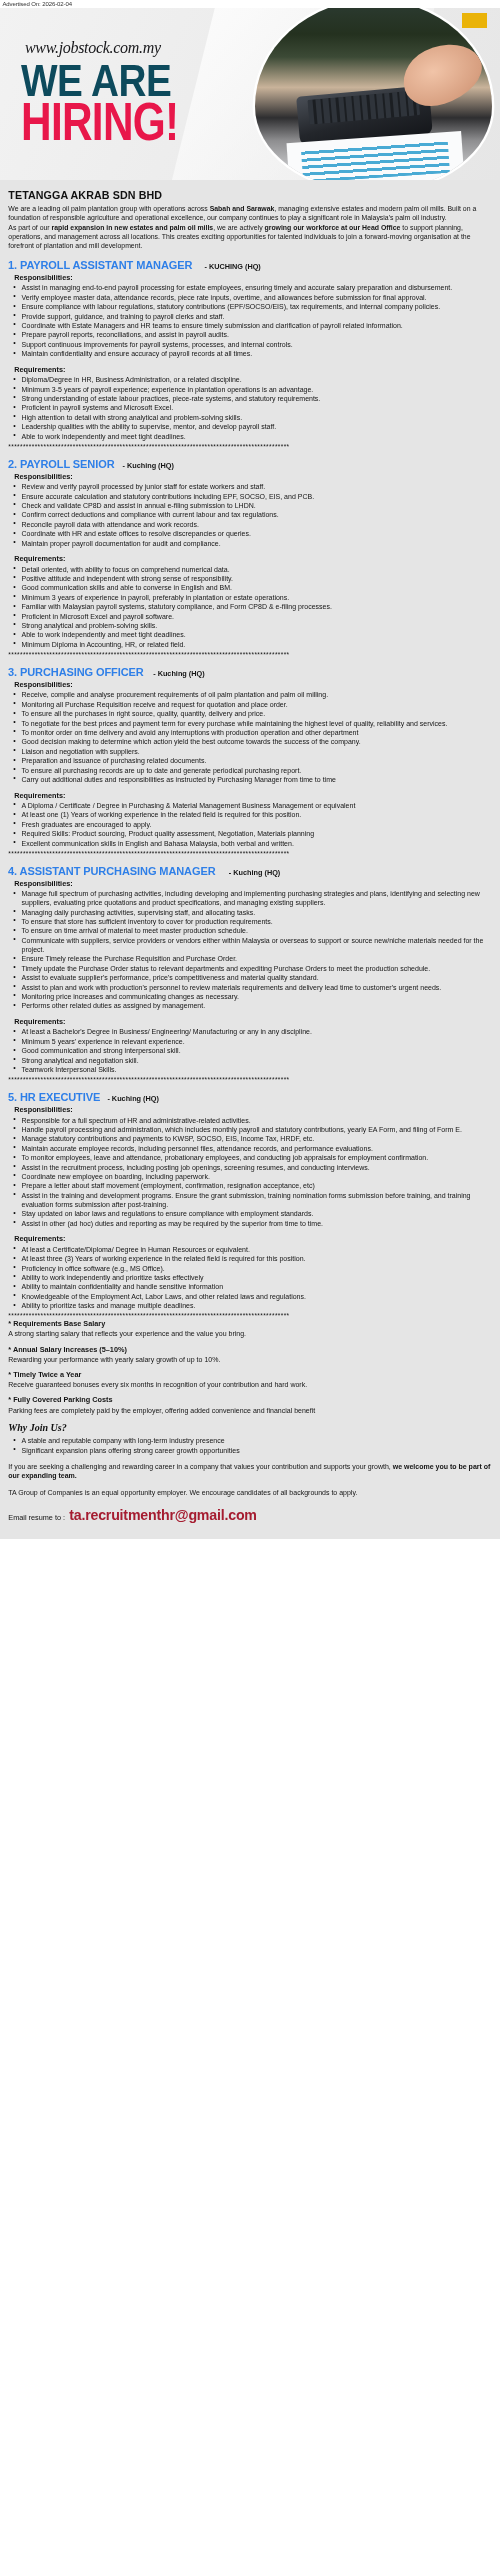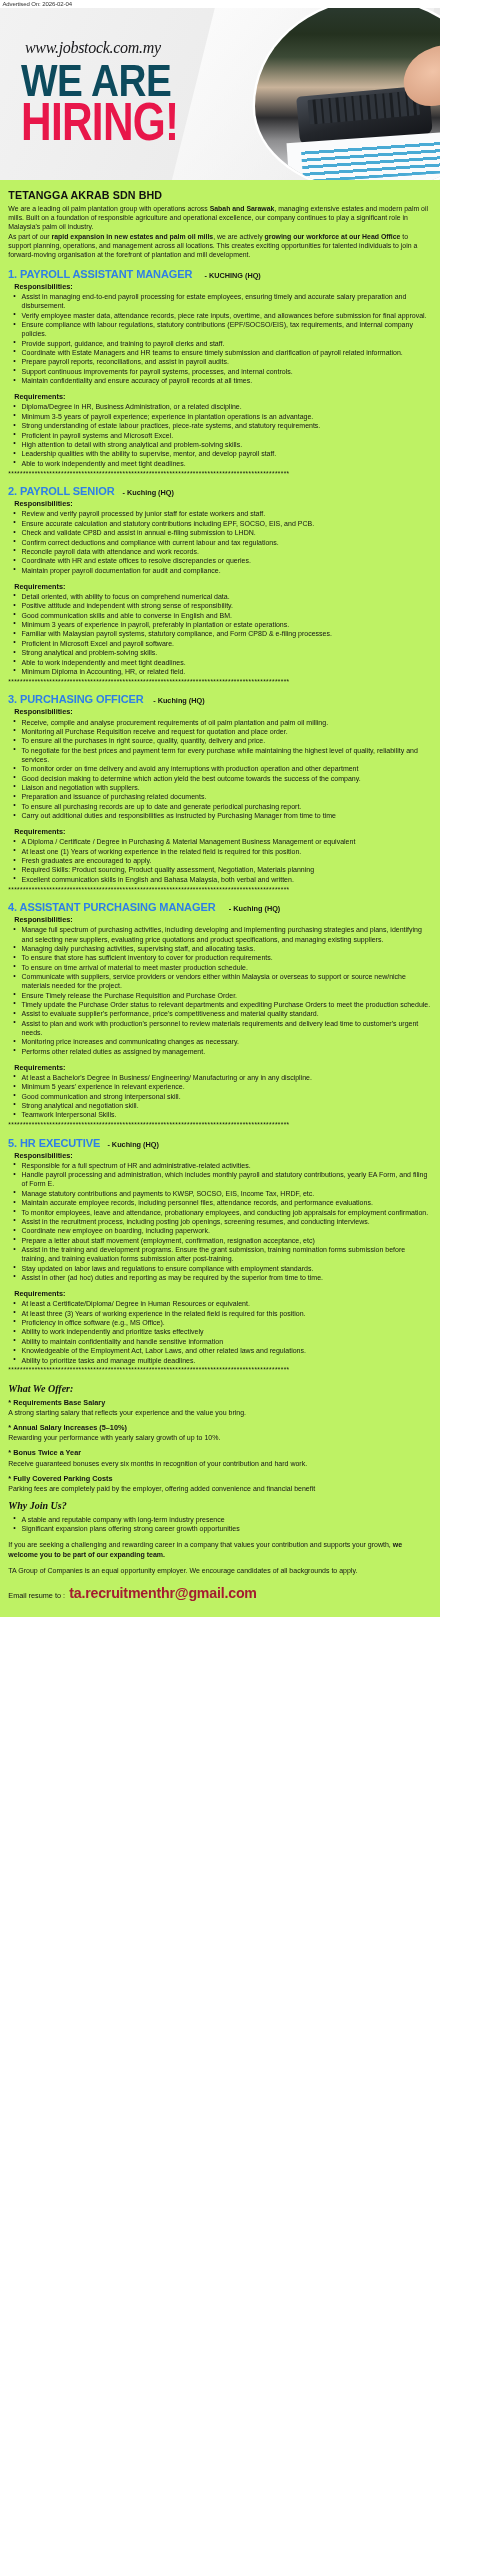--- a/index.html
+++ b/index.html
@@ -4,23 +4,23 @@
 <style>
   * { box-sizing: border-box; }
   html, body { margin: 0; padding: 0; }
   body {
     width: 504px;
     background: #ffffff;
     font-family: "Liberation Sans", sans-serif;
     color: #1a1a1a;
   }
   .page {
-    width: 440px;
+    width: 500px;
     position: relative;
-    background: #bef264;
+    background: #e5e5e5;
   }
 
   
   .advert-bar {
     font-size: 6px;
     color: #333;
     padding: 1.2px 2.4px 1.2px 2.4px;
     letter-spacing: -0.1px;
     font-family: "Liberation Sans", sans-serif;
     background: #fff;
@@ -427,27 +427,26 @@
             <li>Proficiency in office software (e.g., MS Office).</li>
             <li>Ability to work independently and prioritize tasks effectively</li>
             <li>Ability to maintain confidentiality and handle sensitive information</li>
             <li>Knowledgeable of the Employment Act, Labor Laws, and other related laws and regulations.</li>
             <li>Ability to prioritize tasks and manage multiple deadlines.</li>
           </ul>
           <div class="divider">************************************************************************************************</div>
         </div>
       </div>
 
-    <div class="offer-title">What We Offer:</div>
     <div id="offers-container">
         <div class="offer-item-title">* Requirements Base Salary</div>
         <div class="offer-item-desc">A strong starting salary that reflects your experience and the value you bring.</div>
         <div class="offer-item-title">* Annual Salary Increases (5–10%)</div>
         <div class="offer-item-desc">Rewarding your performance with yearly salary growth of up to 10%.</div>
-        <div class="offer-item-title">* Bonus Twice a Year</div>
+        <div class="offer-item-title">* Timely Twice a Year</div>
         <div class="offer-item-desc">Receive guaranteed bonuses every six months in recognition of your contribution and hard work.</div>
         <div class="offer-item-title">* Fully Covered Parking Costs</div>
         <div class="offer-item-desc">Parking fees are completely paid by the employer, offering added convenience and financial benefit</div>
       </div>
 
     <div class="why-title">Why Join Us?</div>
     <ul class="bullets" id="whyjoin-list">
         <li>A stable and reputable company with long-term industry presence</li>
         <li>Significant expansion plans offering strong career growth opportunities</li>
       </ul>

